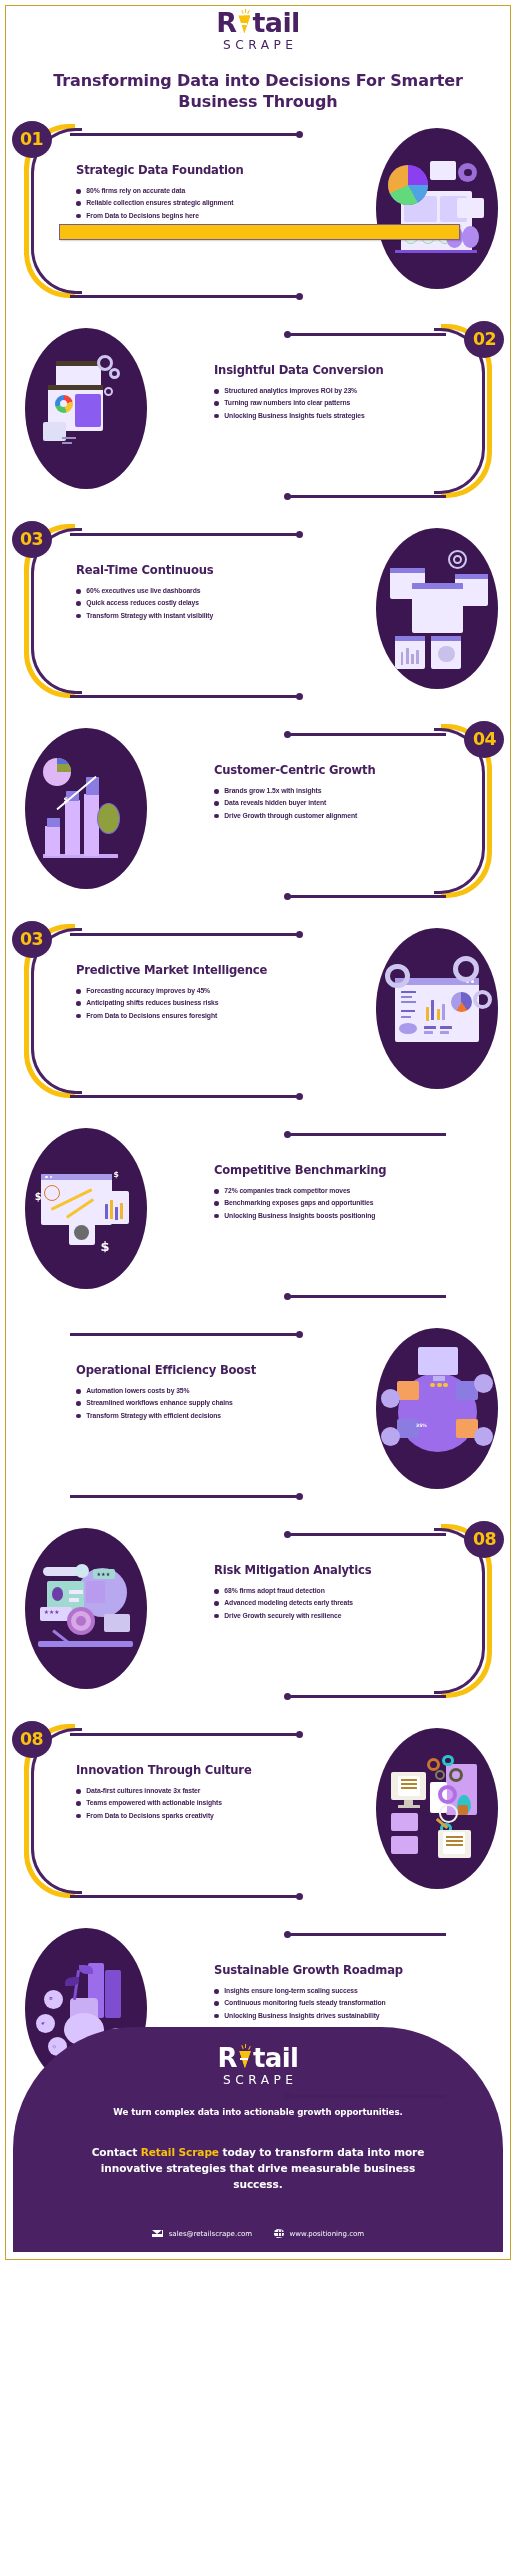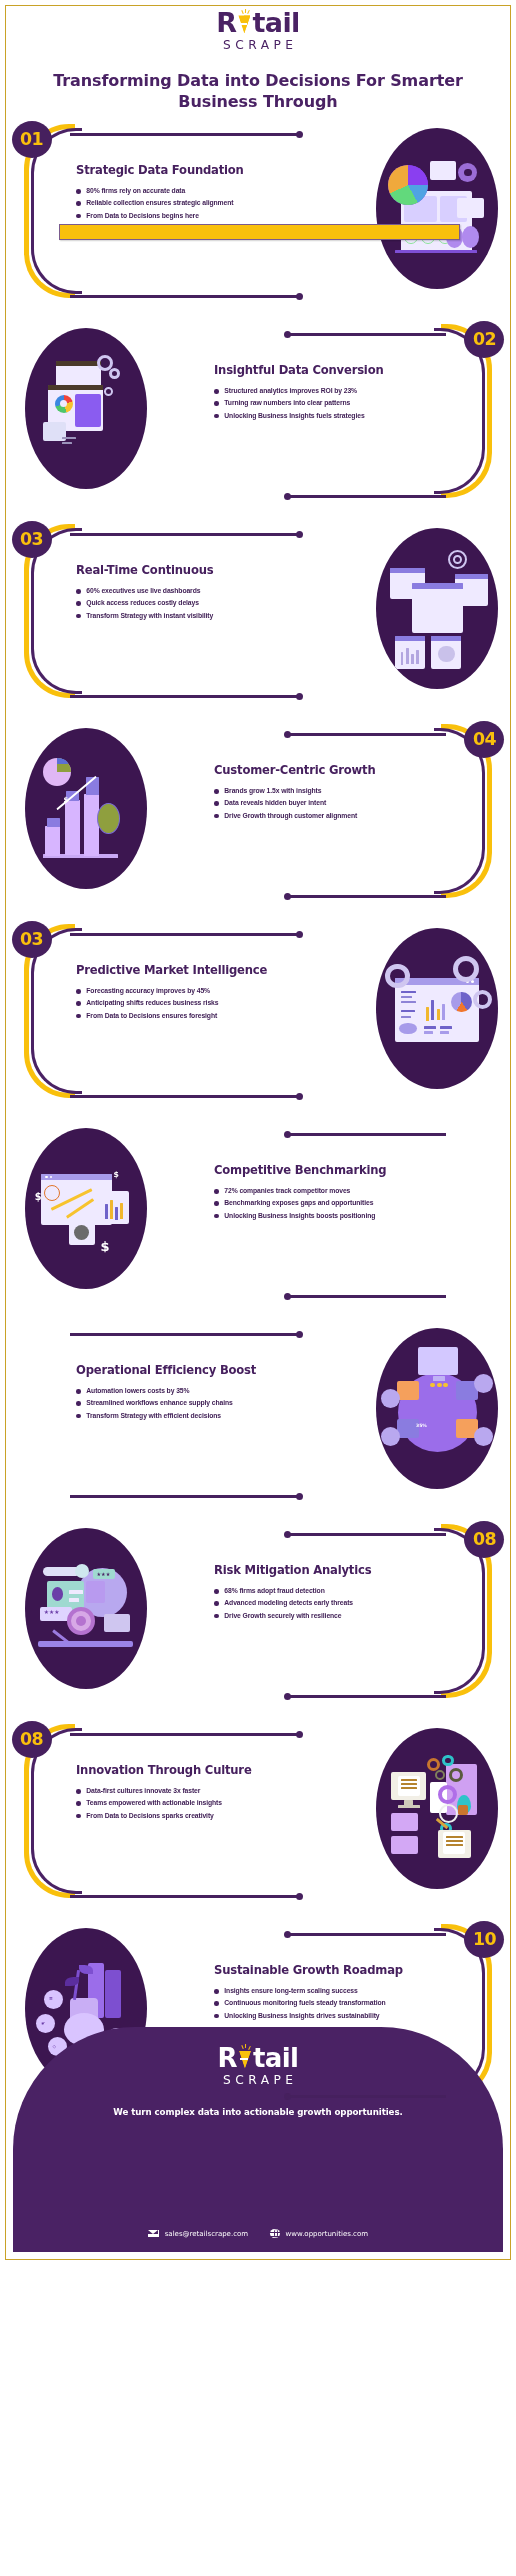--- a/index.html
+++ b/index.html
@@ -707,25 +707,20 @@
         <div class="ill-bar" style="left:70px;top:112px;width:16.7px;height:1.9px;background:#b5832e"></div>
         <div class="ill-bar" style="left:70px;top:116px;width:16.7px;height:1.9px;background:#b5832e"></div>
         <div class="ill-card" style="left:82px;top:77px;width:10.3px;height:10.3px;background:#c8762e;border-radius:1.9px"></div>
           </div>
     </div>
       </div>
       <div class="step right">
     <div class="step-inner">
       <div class="rail top"></div>
       <div class="rail bottom"></div>
-      <div class="bracket">
-        <div class="arc-y"></div>
-        <div class="arc-p"></div>
-        <div class="badge">10</div>
-      </div>
       <div class="step-text">
         <div class="step-title">Sustainable Growth Roadmap</div>
         <ul class="bullets">
               <li><span class="dot"></span><span>Insights ensure long-term scaling success</span></li>
               <li><span class="dot"></span><span>Continuous monitoring fuels steady transformation</span></li>
               <li><span class="dot"></span><span>Unlocking Business Insights drives sustainability</span></li>
             </ul>
       </div>
       <div class="illus">
         <div class="ill-card" style="left:63px;top:35px;width:16.7px;height:55px;background:#9b6dea"></div>
@@ -751,26 +746,29 @@
     </div>
 
   <div class="footer">
     <div class="footer-logo">
       <div class="logo-wrap">
         <div class="logo-word"><span>R</span><span class="logo-cone"><span class="cone2"></span><span class="bar"></span><span class="spark s1"></span><span class="spark s2"></span><span class="spark s3"></span></span><span>tail</span></div>
         <div class="logo-sub">SCRAPE</div>
       </div>
     </div>
     <div class="footer-tag">We turn complex data into actionable growth opportunities.</div>
+    <div class="footer-cta">
+      <span>Contact </span><span class="brand">Retail Scrape</span><span> today to transform data into more innovative strategies that drive measurable business success.</span>
+    </div>
     <div class="footer-contact">
       <div class="contact-item">
         <span class="mail-icon"></span>
         <span>sales@retailscrape.com</span>
       </div>
       <div class="contact-item">
         <span class="globe-icon"></span>
-        <span>www.opportunities.com</span>
+        <span>www.positioning.com</span>
       </div>
     </div>
   </div>
 
 </div>
 
 
 </body></html>

